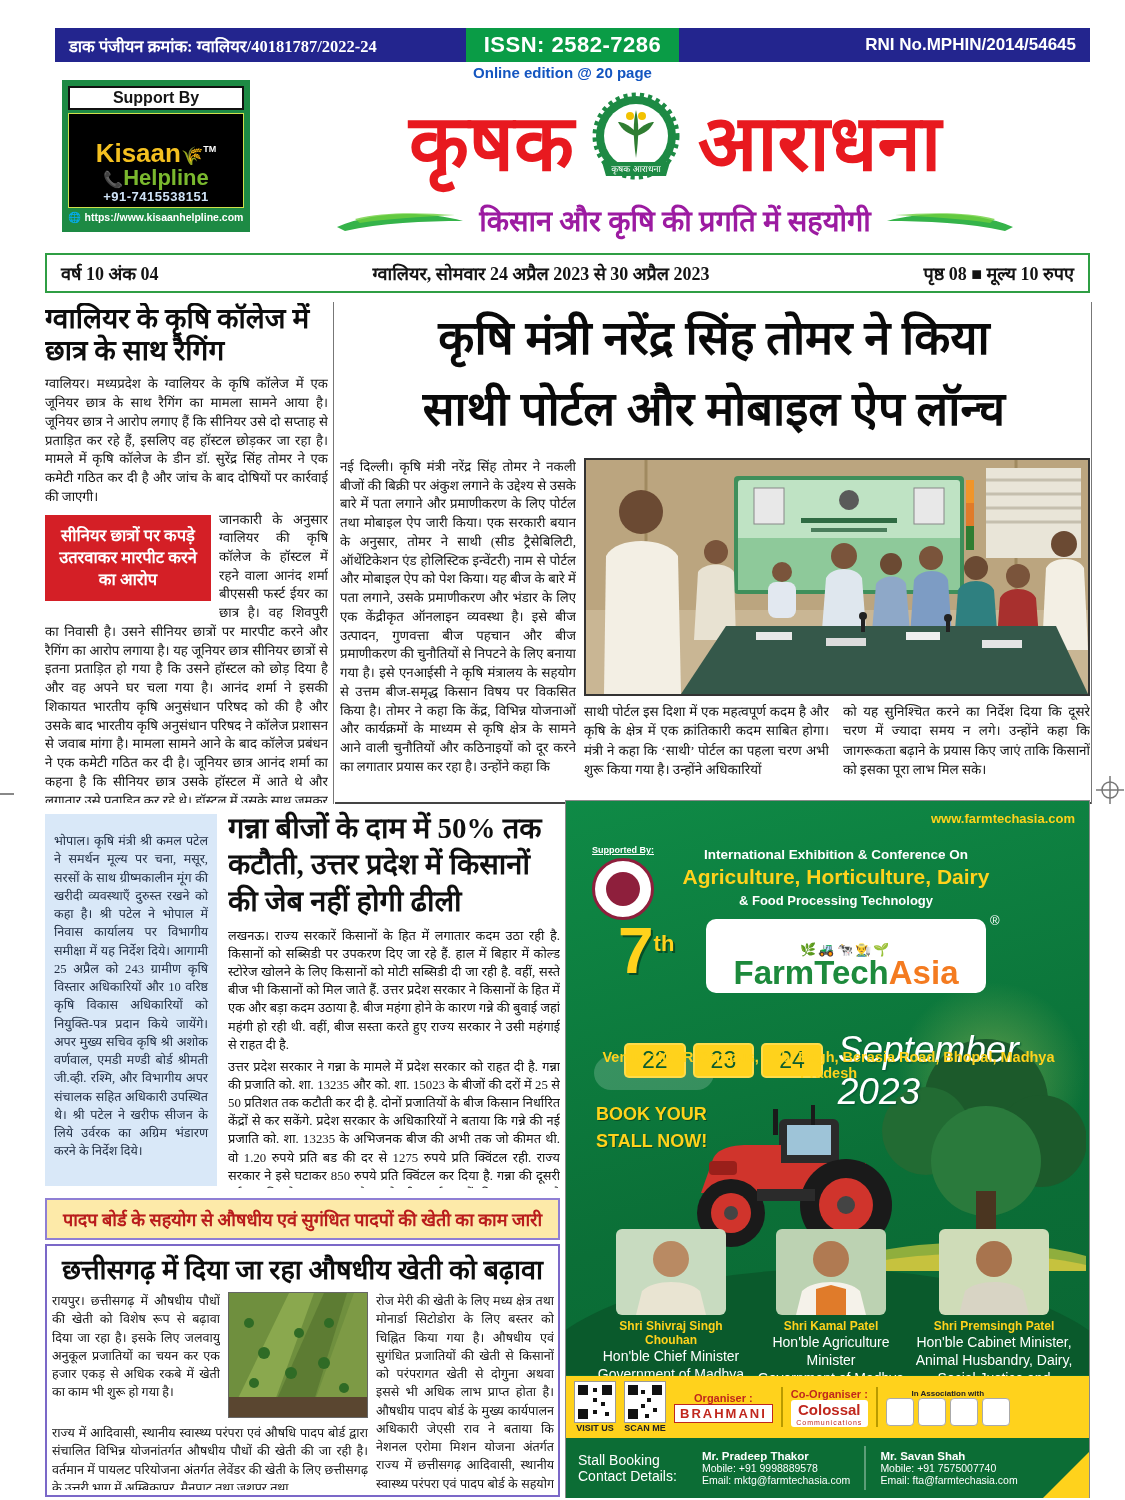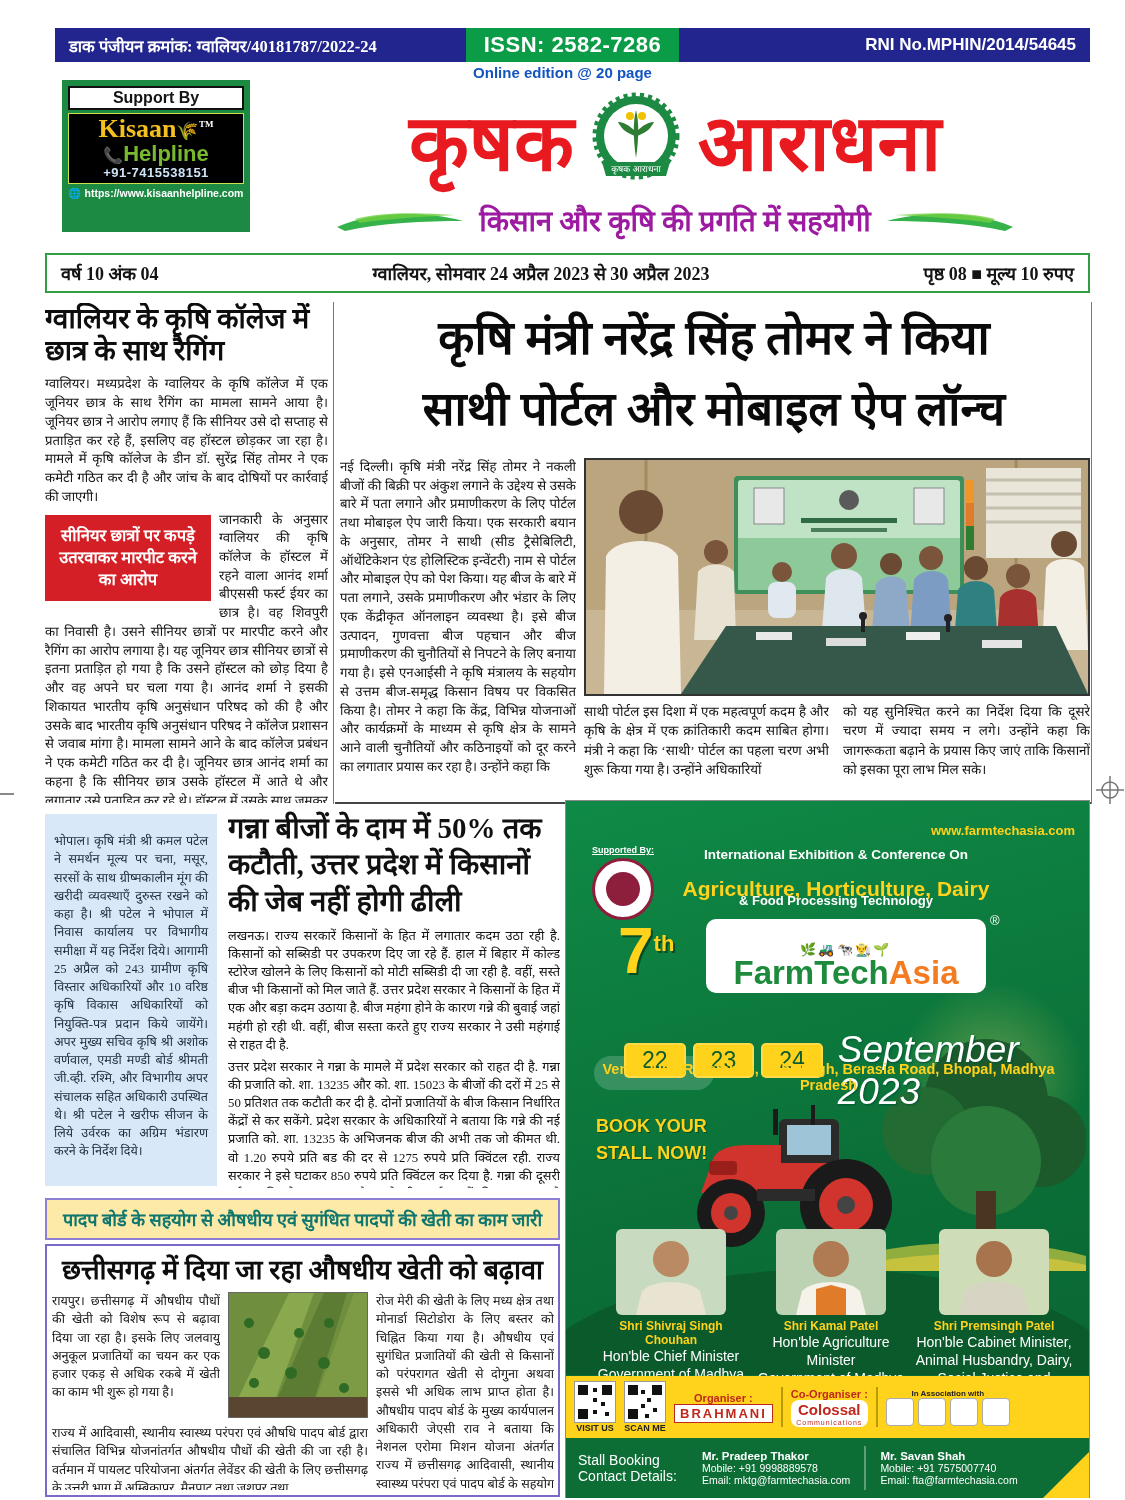--- a/index.html
+++ b/index.html
@@ -12,21 +12,21 @@
   .topbar{left:55px;top:28px;width:1035px;height:34px;background:#23258e;display:flex;align-items:stretch;color:#fff;}
   .topbar .seg{display:flex;align-items:center;font-weight:bold;}
   .issn-box{background:#0a9c46;justify-content:center;padding:0 18px;font-size:22px;letter-spacing:.5px;font-family:"Liberation Sans",sans-serif;}
   .online{left:0;top:64px;width:1125px;text-align:center;color:#1355c0;font-weight:bold;
           font-size:15px;font-family:"Liberation Sans",sans-serif;}
   
   .kisaan{left:62px;top:80px;width:188px;height:152px;border:3px solid #1d8a44;background:#1d8a44;box-sizing:border-box;}
   .kis-support{background:#fff;border:2px solid #111;margin:3px;text-align:center;font-weight:bold;font-size:16px;
                font-family:"Liberation Sans",sans-serif;padding:1px 0;}
   .kis-logo{background:#000;border:1px solid #cfe14a;margin:0 3px;text-align:center;padding:2px 0 3px 0;}
-  .kis-line1{color:#f4c020;font-weight:bold;font-size:26px;line-height:1;font-family:Liberation Serif, serif;}
+  .kis-line1{color:#f4c020;font-weight:bold;font-size:26px;line-height:1;font-family:Liberation Sans, sans-serif;margin-top:24px;}
   .kis-line1 sup{font-size:9px;color:#fff;}
   .kis-line2{color:#7ab82e;font-weight:bold;font-size:22px;line-height:1.05;font-family:"Liberation Sans",sans-serif;}
   .kis-phone{color:#cfe3f7;font-weight:bold;font-size:13px;letter-spacing:.5px;font-family:"Liberation Sans",sans-serif;}
   .kis-site{color:#fff;font-size:10.5px;font-weight:bold;text-align:center;padding:3px 0;font-family:"Liberation Sans",sans-serif;}
   
   .mast-title{left:280px;top:86px;width:790px;height:115px;display:flex;align-items:center;justify-content:center;gap:14px;}
   .mast-word{color:#e8191f;font-weight:900;font-size:78px;line-height:1;}
   .tagline-row{left:280px;top:200px;width:790px;display:flex;align-items:center;justify-content:center;gap:14px;}
   .tagline{color:#9c1ba1;font-weight:900;font-size:29px;}
   
@@ -43,27 +43,27 @@
   
   .main-head{font-size:47px;font-weight:900;line-height:1.5;color:#0a0a0a;text-align:center;}
   
   .moong{background:#d9e8f8;padding:10px 9px;box-sizing:border-box;}
   .moong-head{font-size:16px;font-weight:900;text-align:center;line-height:1.25;color:#15203a;}
   .moong-body{font-size:12.6px;line-height:1.45;color:#1d2a3f;}
   
   .ganna-head{font-size:29px;font-weight:700;line-height:1.25;color:#101010;}
   
   .banner{background:#fdeaa9;border:2px solid #8f7fd4;box-sizing:border-box;display:flex;align-items:center;justify-content:center;}
-  .banner span{color:#0f766e;font-weight:900;font-size:18px;}
+  .banner span{color:#b91c1c;font-weight:900;font-size:18px;}
   .med-box{border:2px solid #7b68c8;box-sizing:border-box;}
   .med-head{font-size:27px;font-weight:900;text-align:center;color:#0d0d0d;}
   
   .ad{left:565px;top:800px;width:525px;height:698px;background:linear-gradient(165deg,#0f8a46 0%,#0b6f37 55%,#0a6332 100%);
       border:1px solid #8a8a8a;box-sizing:border-box;font-family:"Liberation Sans",sans-serif;}
-  .ad .y{color:#ffd21c;margin-top:12px;}
+  .ad .y{color:#ffd21c;}
   .ad-web{position:absolute;top:10px;right:14px;font-weight:bold;font-size:13px;}
   .ad-sup{position:absolute;top:44px;left:22px;width:70px;text-align:center;color:#fff;font-size:9px;font-weight:bold;text-decoration:underline;}
   .emblem{width:56px;height:56px;border-radius:50%;background:#fff;border:3px solid #8e1f3c;margin:3px auto 0;
           display:flex;align-items:center;justify-content:center;}
   .emblem .inner{width:34px;height:34px;border-radius:50%;background:#8e1f3c;}
   .ad-l1{position:absolute;top:46px;left:100px;width:340px;text-align:center;color:#fff;font-weight:bold;font-size:13.5px;}
   .ad-l2{position:absolute;top:64px;left:80px;width:380px;text-align:center;font-weight:900;font-size:21px;}
   .ad-l3{position:absolute;top:92px;left:100px;width:340px;text-align:center;color:#fff;font-weight:bold;font-size:13px;}
   .seven{position:absolute;top:118px;left:52px;color:#ffd21c;font-weight:900;font-size:64px;line-height:1;text-shadow:2px 2px 0 #064d26;}
   .seven sup{font-size:22px;}
@@ -405,21 +405,21 @@
           </svg>
         <div class="qr-label">SCAN ME</div>
       </div>
       <div style="text-align:center;">
         <div class="org-label">Organiser :</div>
         <div style="font-weight:900;color:#c0271d;font-size:13px;letter-spacing:2px;border:1px solid #c0271d;padding:1px 5px;background:#fff;">BRAHMANI</div>
       </div>
       <div style="width:2px;height:40px;background:#b99a00;"></div>
       <div style="text-align:center;">
         <div class="org-label">Co-Organiser :</div>
-        <div style="background:#fff;border-radius:8px;padding:1px 2px;">
+        <div style="background:#fff;border-radius:3px;padding:1px 2px;">
           <span style="color:#c0271d;font-weight:900;font-size:15px;">Colossal</span>
           <div style="color:#c0271d;font-size:7px;letter-spacing:1px;">Communications</div>
         </div>
       </div>
       <div style="width:2px;height:40px;background:#b99a00;"></div>
       <div class="assoc">
         <div style="font-size:8px;font-weight:bold;color:#222;">In Association with</div>
         <div class="assoc-logos">
           <div class="assoc-logo"></div>
           <div class="assoc-logo"></div>

